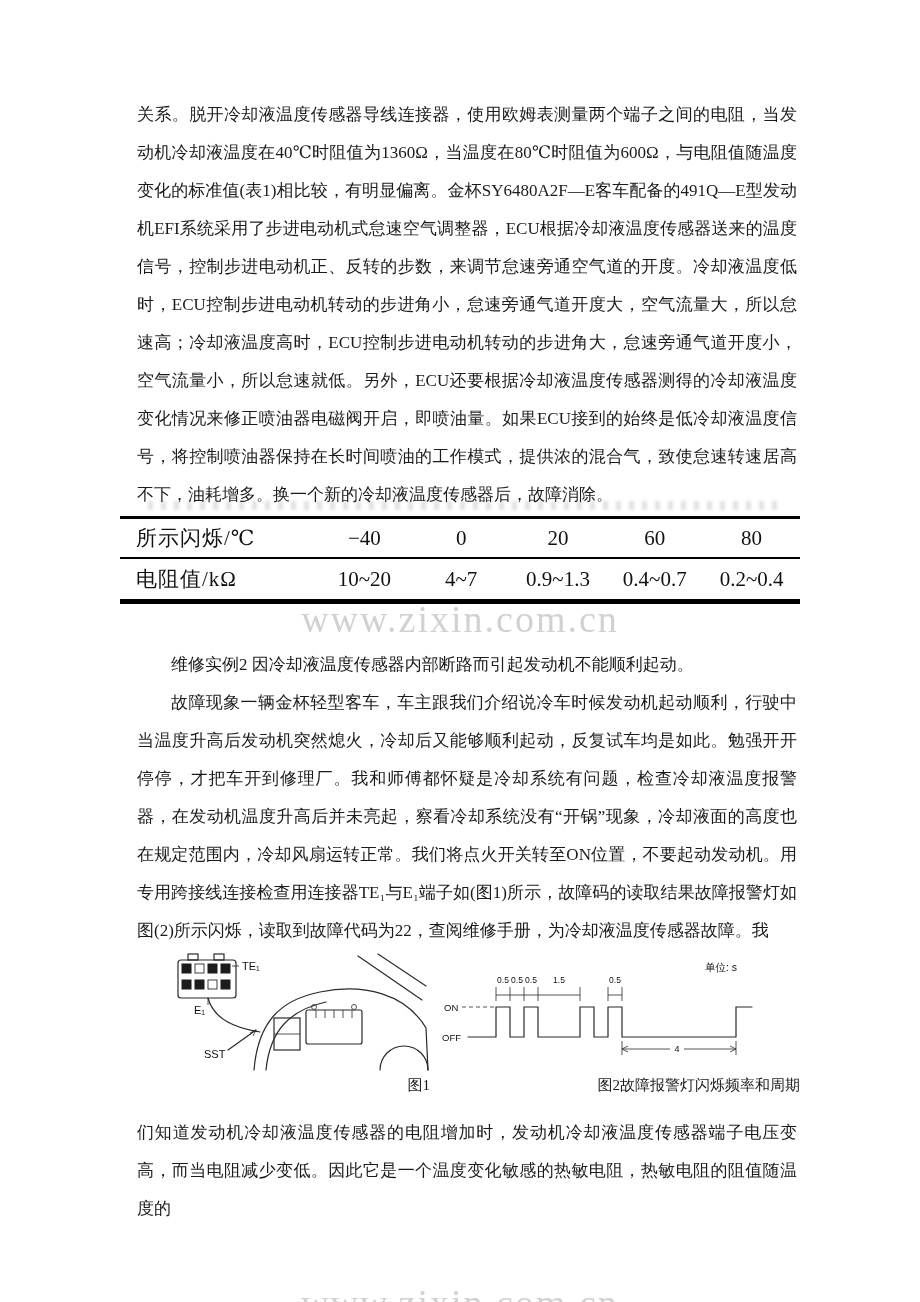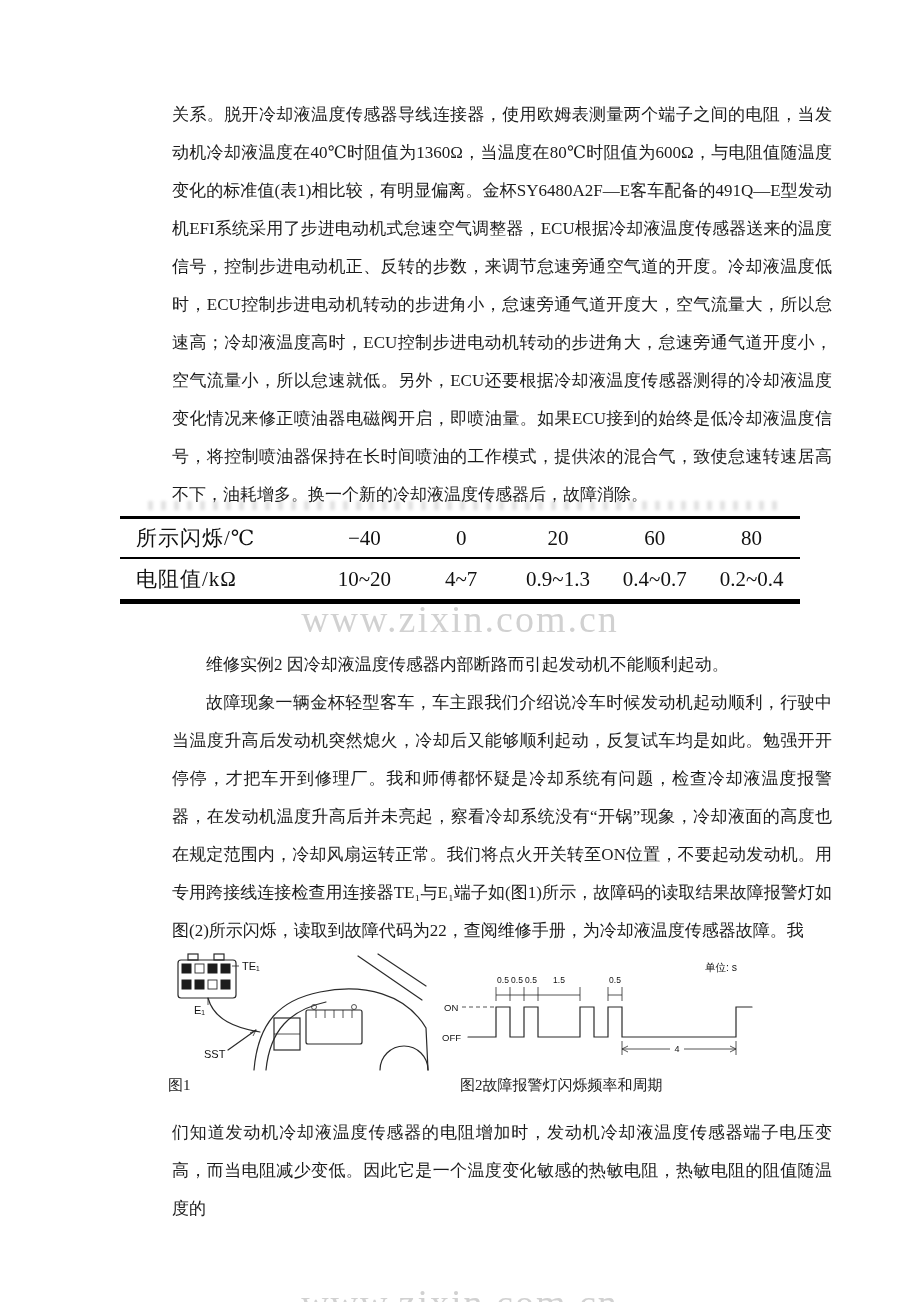--- a/index.html
+++ b/index.html
@@ -9,21 +9,21 @@
     font-family:"Liberation Serif","DejaVu Serif",serif;
     color:#1b1b1b;
     position:relative;
     overflow:hidden;
   }
   .page { position:absolute; inset:0; background:#fff; }
 
   .para {
     position:absolute; left:137px; width:660px;
     font-size:17px; line-height:38px;
-    text-align:justify; color:#1b1b1b;margin-left:35px;
+    text-align:justify; color:#1b1b1b;
   }
   #p1 { top:96px; }
   #p2 { top:646px; text-indent:2em; }
   #p3 { top:684px; text-indent:2em; }
   #p4 { top:1114px; }
 
   .scan-artifact {
     position:absolute; left:148px; top:501px; width:636px; height:9px;
     background:repeating-linear-gradient(90deg, rgba(110,110,110,0.45) 0 5px, rgba(255,255,255,0) 5px 13px);
     filter:blur(1.5px); opacity:0.45;
@@ -48,21 +48,21 @@
     position:absolute; left:0; width:920px; text-align:center;
     font-size:38px; letter-spacing:2px;
     color:rgba(135,135,135,0.38); z-index:1;
     font-family:Liberation Serif, serif;
   }
   .watermark.mid { top:597px; }
   .watermark.bottom { top:1281px; }
 
   .fig1 { position:absolute; left:168px; top:950px; width:262px; height:122px; }
   .fig2 { position:absolute; left:440px; top:955px; width:340px; height:115px; }
-  .figcap { position:absolute; top:1076px; text-align:left; font-size:15px; color:#1b1b1b; }
+  .figcap { position:absolute; top:1076px; text-align:right; font-size:15px; color:#1b1b1b; }
   .figcap.c1 { left:168px; width:262px; }
   .figcap.c2 { left:460px; width:340px; }
 
   svg { display:block; width:100%; height:100%; }
   svg .ln { stroke:#2a2a2a; fill:none; stroke-width:1.2; stroke-linecap:round; }
   svg .thin { stroke:#2a2a2a; fill:none; stroke-width:0.8; }
   svg .pin-dark { fill:#1c1c1c; stroke:#1c1c1c; }
   svg .pin-light { fill:#fff; stroke:#2a2a2a; stroke-width:0.9; }
   svg text { font-family:"Liberation Sans","DejaVu Sans",sans-serif; fill:#111; }
 </style>

